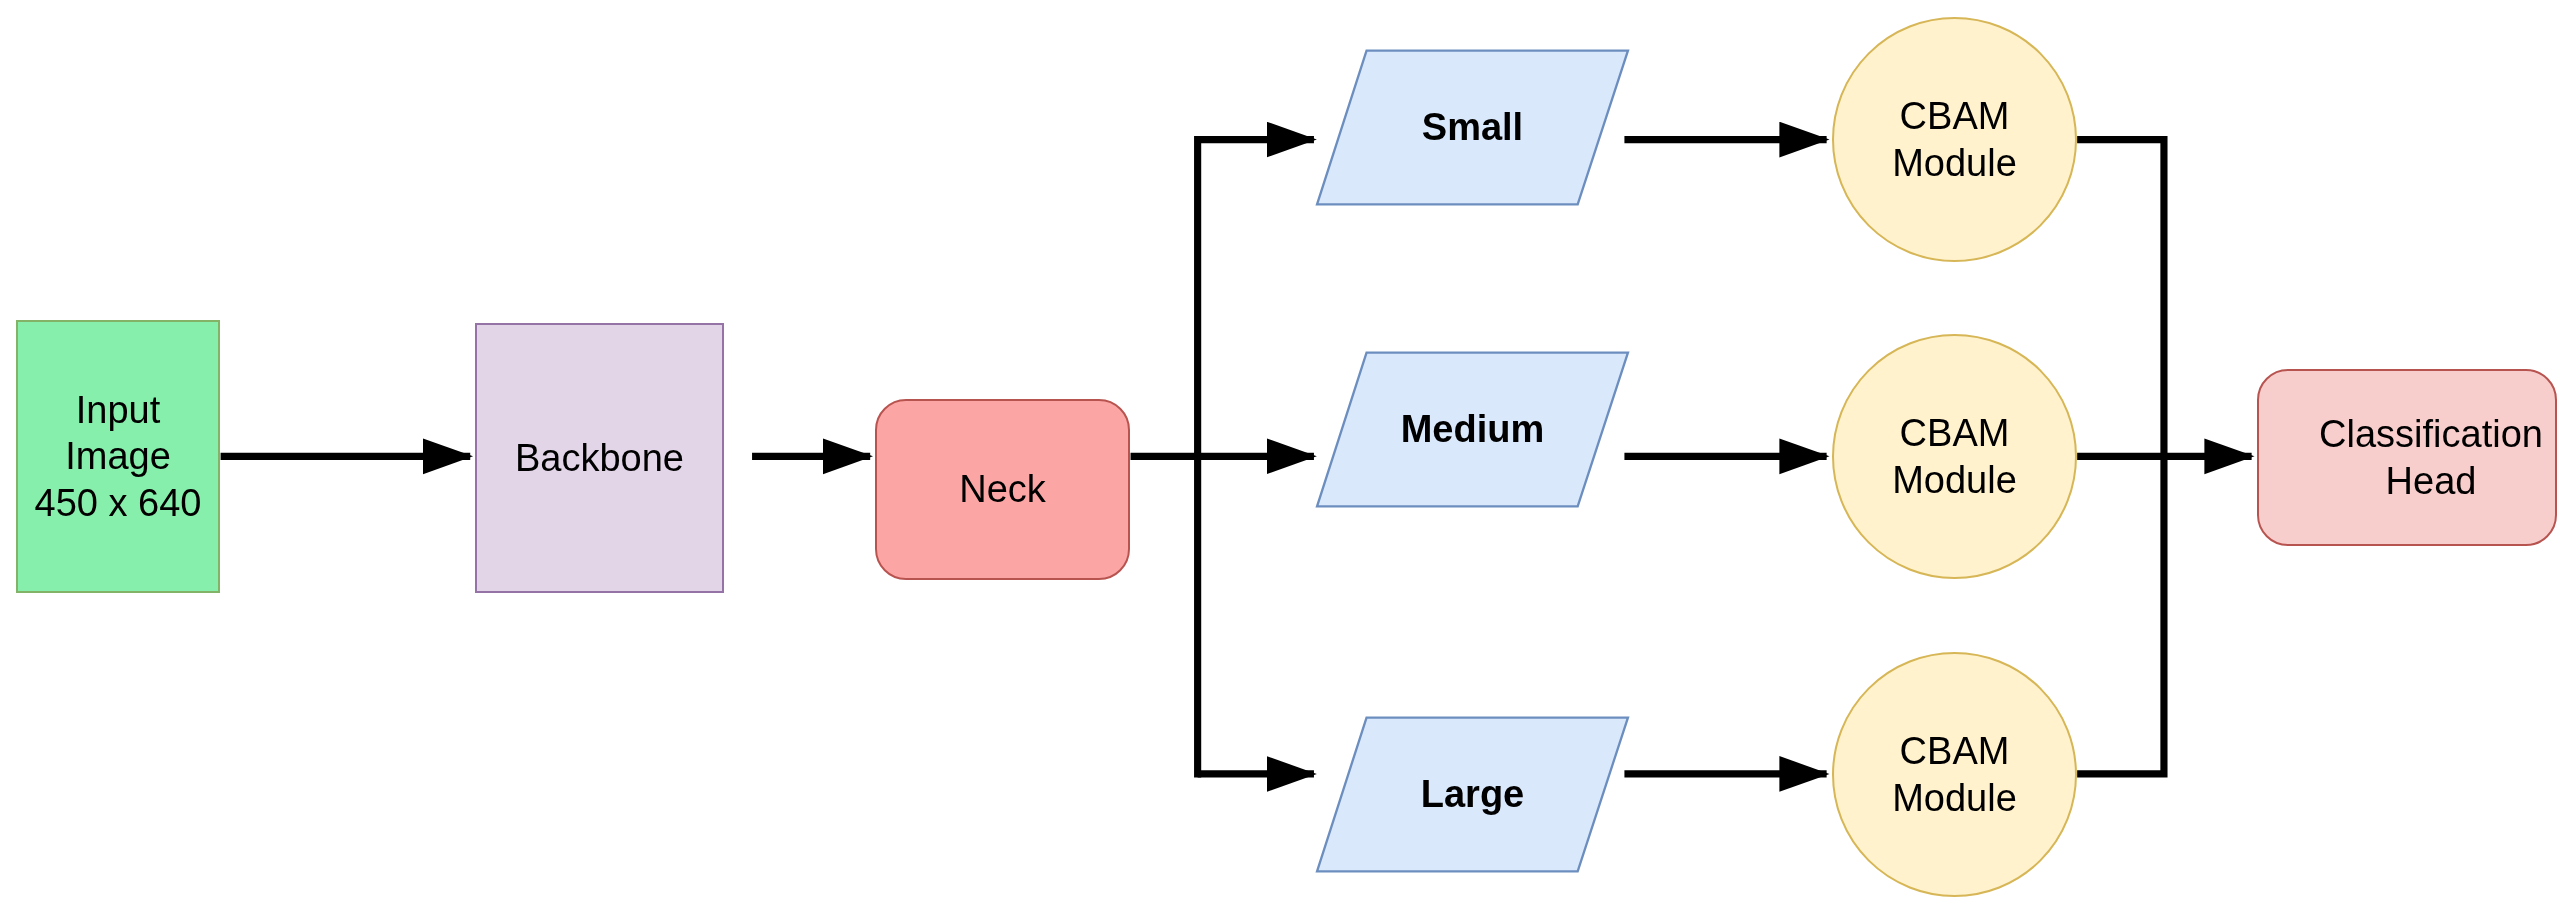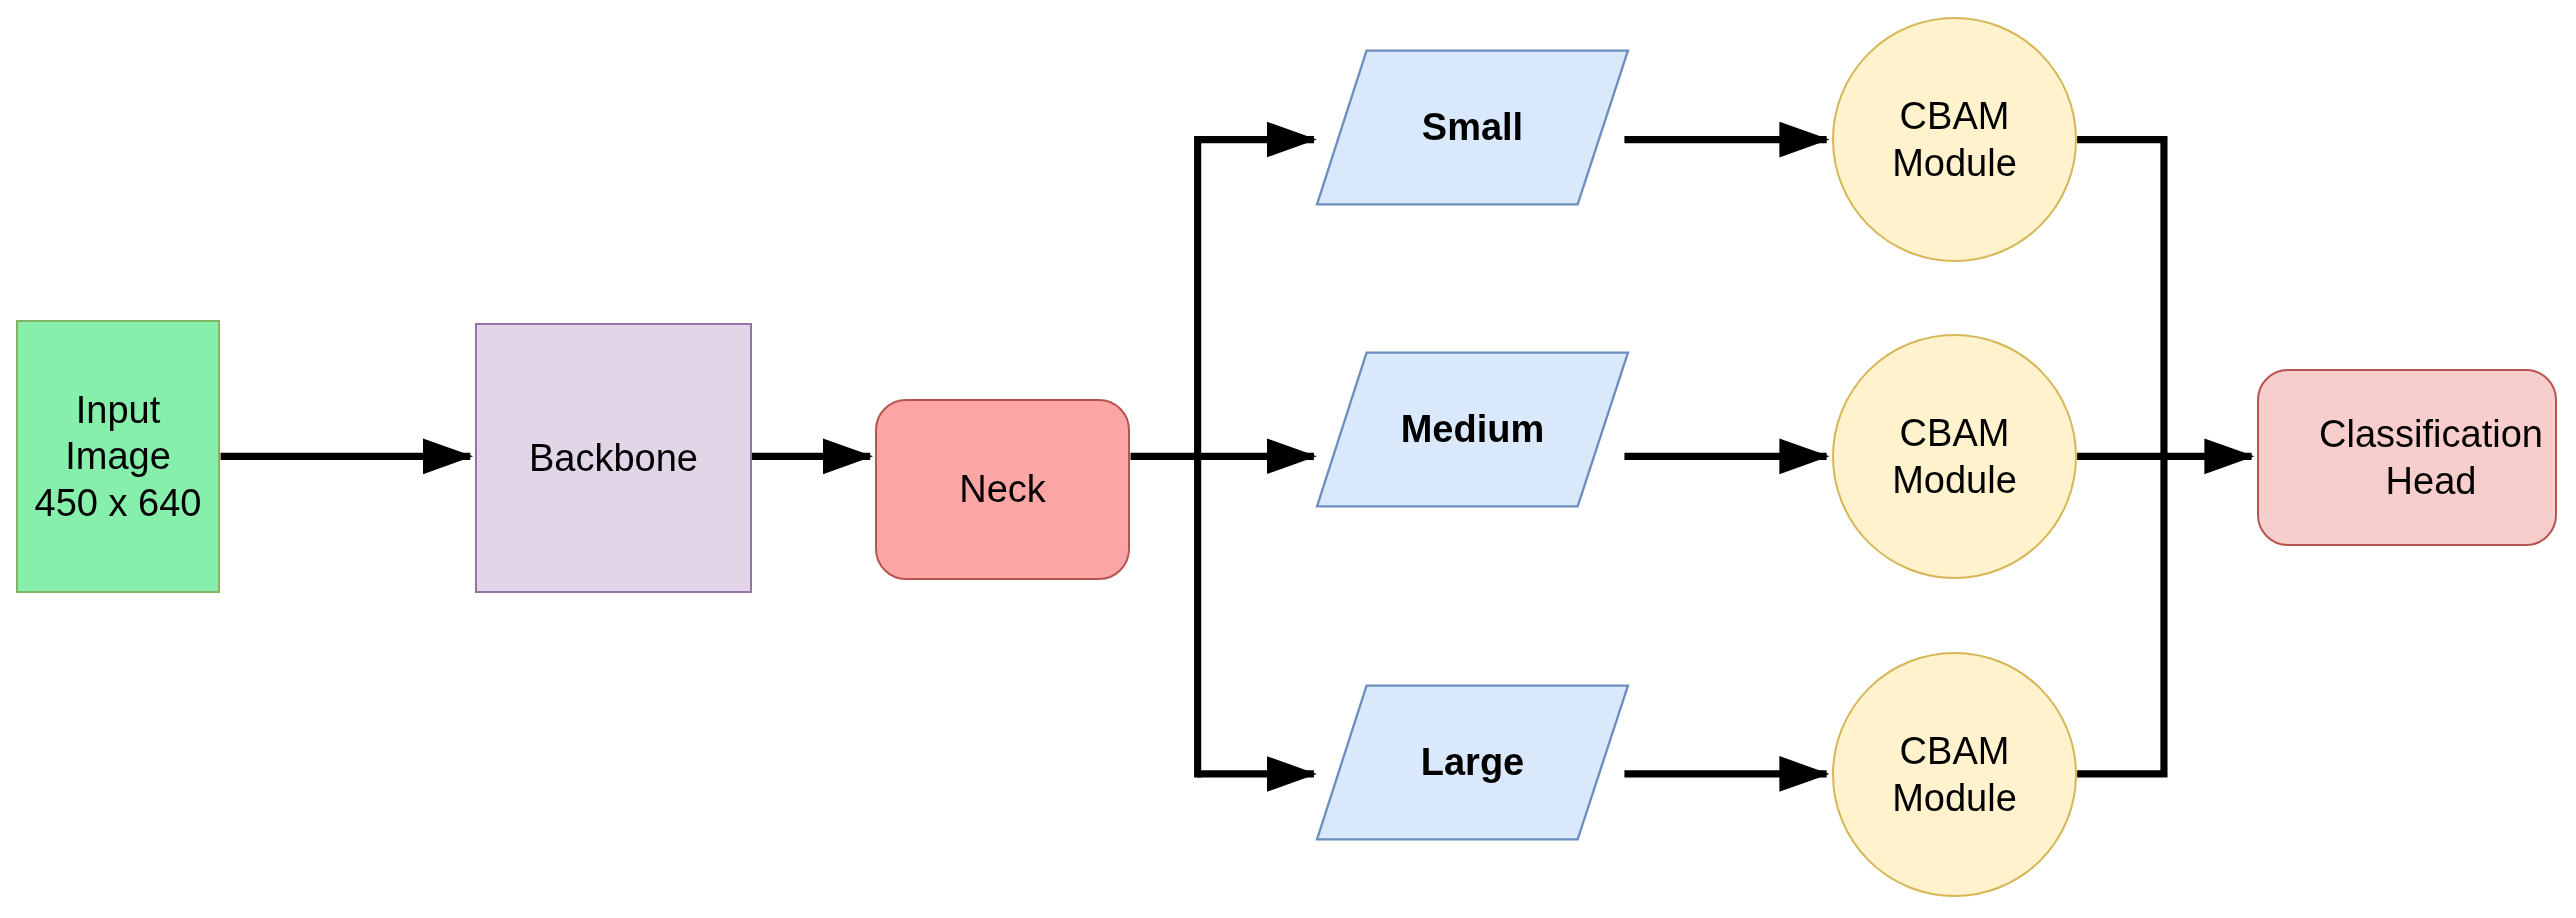--- a/index.html
+++ b/index.html
@@ -26,27 +26,27 @@
     display: flex;
     align-items: center;
     justify-content: center;
     text-align: center;
     font-size: 38px;
     line-height: 1.22;
     box-sizing: border-box;
   }
   .boxnode { border: 2.7px solid #000; }
   .n-input    { left: 16px;   top: 320px; width: 204px; height: 273px; }
-  .n-backbone { left: 475px;  top: 323px; width: 277px; height: 270px; }
+  .n-backbone { left: 475px;  top: 323px; width: 249px; height: 270px; }
   .n-neck     { left: 875px;  top: 367px; width: 255px; height: 181px; border-radius: 31px; }
   .n-head     { left: 2257px; top: 369px; width: 300px; height: 177px; border-radius: 31px; padding-left: 48px; }
   .n-para     { left: 1291px; width: 363px; height: 157px; border: none; }
   .p1 { top: 49px; }
   .p2 { top: 351px; }
-  .p3 { top: 684px; }
+  .p3 { top: 716px; }
   .n-circle   { left: 1832px; width: 245px; height: 245px; border-radius: 50%; }
   .c1 { top: 17px; }
   .c2 { top: 334px; }
   .c3 { top: 652px; }
   .para-svg {
     position: absolute;
     left: 0; top: 0;
     width: 100%; height: 100%;
   }
   .para-label {

